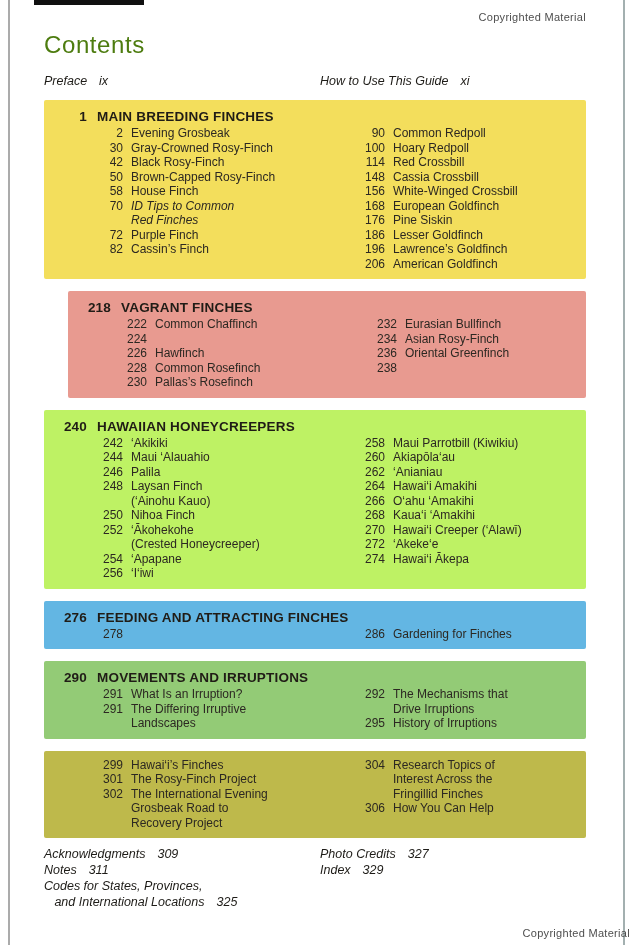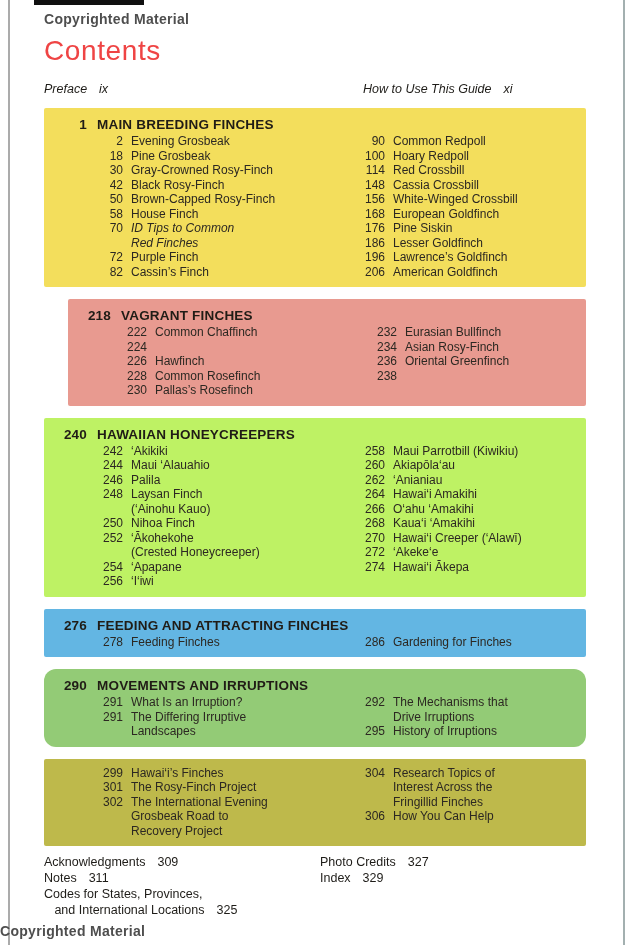--- a/index.html
+++ b/index.html
@@ -5,43 +5,43 @@
   html,body{margin:0;padding:0;background:#fff;}
   .page{
     position:relative;width:630px;height:945px;background:#ffffff;
     font-family:"Liberation Sans",sans-serif;color:#2c2822;overflow:hidden;
   }
   .edge-left{position:absolute;left:8px;top:0;width:2px;height:945px;background:#ababab;}
   .edge-right{position:absolute;left:623px;top:0;width:2px;height:945px;background:#a3b0b0;}
   .top-bar{position:absolute;left:34px;top:0;width:110px;height:5px;background:#101010;}
   .content{position:relative;padding:0 44px;}
   .banner{
-    text-align:left;margin-top:11px;font-size:14px;font-weight:bold;
+    text-align:right;margin-top:11px;font-size:11px;font-weight:normal;
     color:#4e4e4e;letter-spacing:.3px;
   }
   .banner.bottom{position:absolute;left:0;right:0;bottom:6px;margin-top:0;}
   .title{
-    margin-top:8px;font-size:28px;font-weight:500;color:#ef4444;letter-spacing:.6px;
+    margin-top:8px;font-size:24px;font-weight:500;color:#4d7c0f;letter-spacing:.6px;
   }
   .front-row{display:grid;grid-template-columns:276px 1fr;margin-top:15px;
-    font-style:italic;font-size:12.5px;font-weight:500;color:#1e1c18;gap:43px;}
+    font-style:italic;font-size:12.5px;font-weight:500;color:#1e1c18;}
   .pg{margin-left:12px;}
   .section{margin-top:12px;border-radius:2px;padding:7px 0 8px 0;}
   .sec-head{display:grid;grid-template-columns:43px 1fr;column-gap:10px;
     font-weight:bold;font-size:13.5px;letter-spacing:.2px;color:#201c16;line-height:19px;}
   .sec-head .num{text-align:right;}
   .cols{display:grid;grid-template-columns:1fr 1fr;}
   .entry{display:grid;grid-template-columns:79px 1fr;column-gap:8px;
     font-size:12px;line-height:14.5px;color:#2c2822;}
   .col-right .entry{grid-template-columns:70px 1fr;}
   .entry .num{text-align:right;}
   .entry .lbl{white-space:pre-line;}
   .it{font-style:italic;}
   .footer{display:grid;grid-template-columns:276px 1fr;margin-top:8px;
-    font-size:12.5px;line-height:16px;color:#1e1c18;}
+    font-style:italic;font-size:12.5px;line-height:16px;color:#1e1c18;}
   .footer .fitem{margin-bottom:0px;}
   .footer .lbl{white-space:pre-line;}
 </style>
 </head>
 <body>
 
 <div class="page">
   <div class="edge-left"></div>
   <div class="edge-right"></div>
   <div class="top-bar"></div>
@@ -66,24 +66,20 @@
             <span class="num">1</span>
             <span class="ttl">MAIN BREEDING FINCHES</span>
           </div>
           <div class="cols">
             <div class="col-left">
               <div class="entry">
                 <span class="num">2</span>
                 <span class="lbl">Evening Grosbeak</span>
               </div>
               <div class="entry">
-                <span class="num">18</span>
-                <span class="lbl">Pine Grosbeak</span>
-              </div>
-              <div class="entry">
                 <span class="num">30</span>
                 <span class="lbl">Gray-Crowned Rosy-Finch</span>
               </div>
               <div class="entry">
                 <span class="num">42</span>
                 <span class="lbl">Black Rosy-Finch</span>
               </div>
               <div class="entry">
                 <span class="num">50</span>
                 <span class="lbl">Brown-Capped Rosy-Finch</span>
@@ -280,32 +276,31 @@
         </div>
         <div class="section" style="background: rgb(99, 182, 227);">
           <div class="sec-head">
             <span class="num">276</span>
             <span class="ttl">FEEDING AND ATTRACTING FINCHES</span>
           </div>
           <div class="cols">
             <div class="col-left">
               <div class="entry">
                 <span class="num">278</span>
-                <span class="lbl">Feeding Finches</span>
               </div>
             </div>
             <div class="col-right">
               <div class="entry">
                 <span class="num">286</span>
                 <span class="lbl">Gardening for Finches</span>
               </div>
             </div>
           </div>
         </div>
-        <div class="section" style="background: rgb(147, 203, 118); border-radius: 12px;">
+        <div class="section" style="background: rgb(147, 203, 118);">
           <div class="sec-head">
             <span class="num">290</span>
             <span class="ttl">MOVEMENTS AND IRRUPTIONS</span>
           </div>
           <div class="cols">
             <div class="col-left">
               <div class="entry">
                 <span class="num">291</span>
                 <span class="lbl">What Is an Irruption?</span>
               </div>

